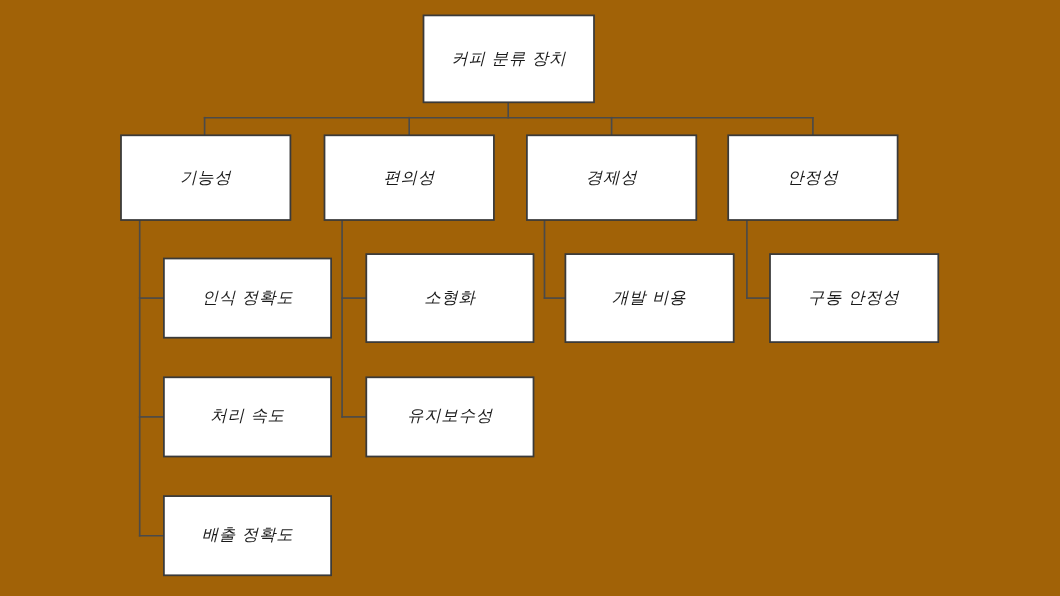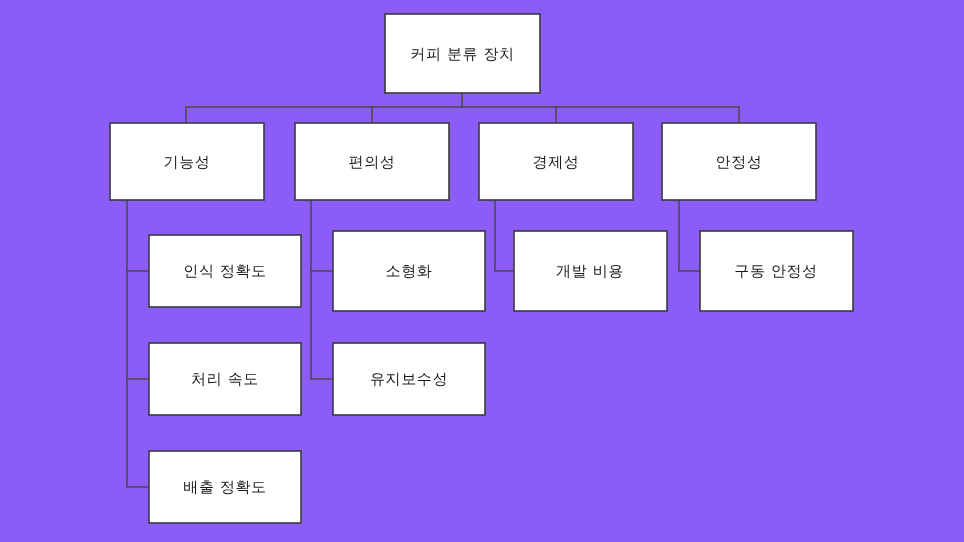--- a/index.html
+++ b/index.html
@@ -11,21 +11,22 @@
   body {
     width: 964px;
     height: 542px;
     font-family: "DejaVu Sans", "Liberation Sans", sans-serif;
     overflow: hidden;
   }
   #diagram-root {
     position: relative;
     width: 964px;
     height: 542px;
-    background: #8b5cf6;
+    background: #a16207;
+    font-style: italic;
   }
   svg#tree-svg {
     position: absolute;
     left: 0;
     top: 0;
     width: 964px;
     height: 542px;
     display: block;
   }
   .node-rect {

